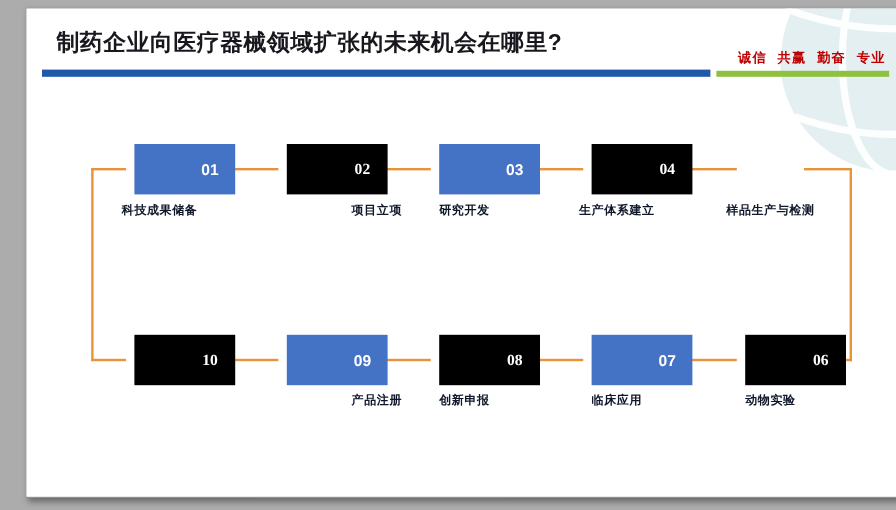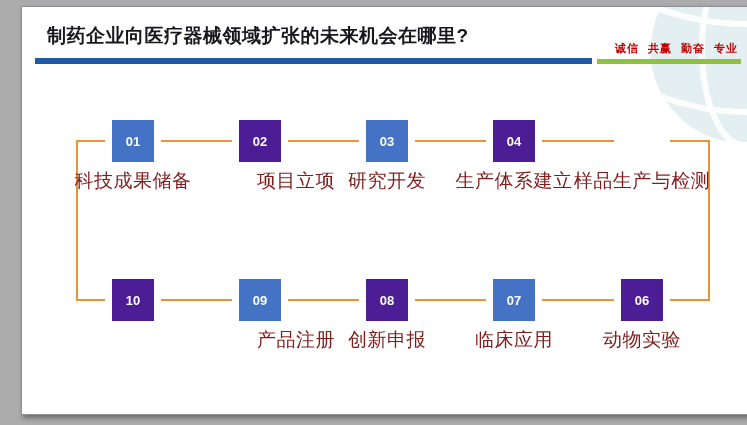--- a/index.html
+++ b/index.html
@@ -36,27 +36,27 @@
     font-size:11px;font-weight:bold;color:#c00000;
     letter-spacing:1px;white-space:nowrap;
   }
   .motto span{margin-left:9px;}
   
   .watermark{position:absolute;top:0;right:0;pointer-events:none;}
   
   .step-box{
     position:absolute;width:42px;height:42px;
     display:flex;align-items:center;justify-content:center;
-    color:#ffffff;font-size:13px;font-weight:bold;
+    color:#ffffff;font-size:13px;font-weight:bold;padding-left:42px;
   }
   .tone-blue{background:#4472c4;}
-  .tone-green{background:#4c1d95;}
+  .tone-green{background:#000000;font-family:Liberation Serif, serif;}
   .step-label{
     position:absolute;width:150px;text-align:center;
-    font-size:19px;font-weight:normal;color:#7f1d1d;
+    font-size:10px;font-weight:bold;color:#0f172a;
     letter-spacing:0.5px;white-space:nowrap;
   }
   
   .col1.step-box{left:90px;}  .col1.step-label{left:36px;}
   .col2.step-box{left:217px;} .col2.step-label{left:163px;text-align:right;}
   .col3.step-box{left:344px;} .col3.step-label{left:290px;}
   .col4.step-box{left:471px;} .col4.step-label{left:417px;}
   .col5.step-box{left:599px;} .col5.step-label{left:545px;}
   .row-top.step-box{top:113px;}    .row-top.step-label{top:161px;}
   .row-bottom.step-box{top:272px;} .row-bottom.step-label{top:320px;}

